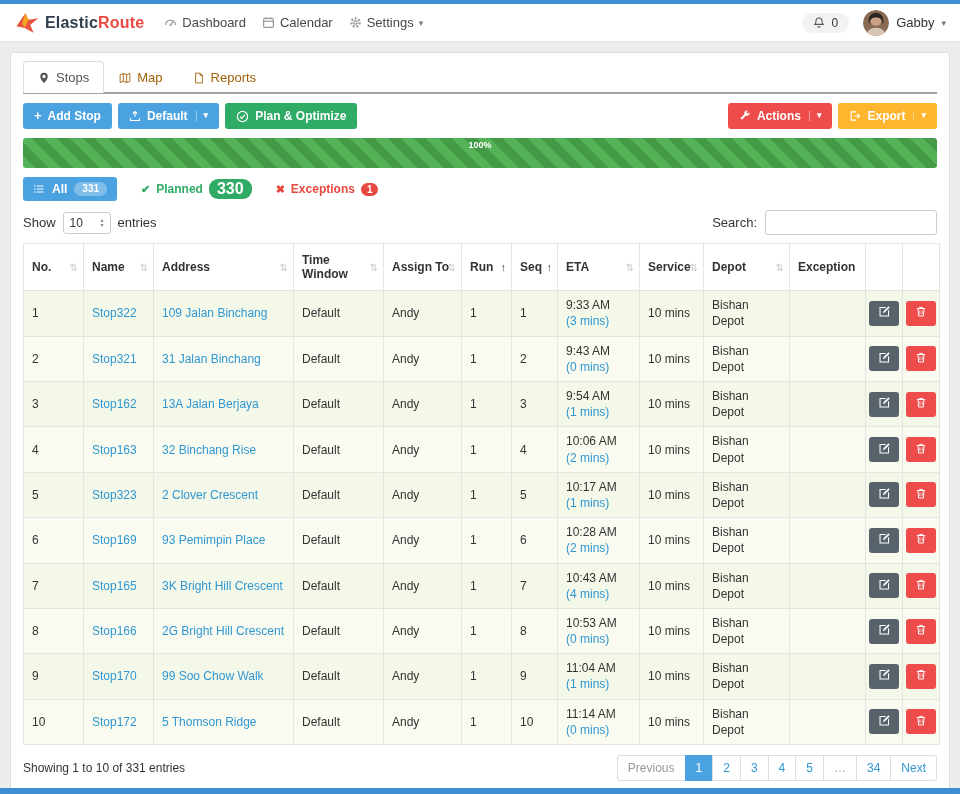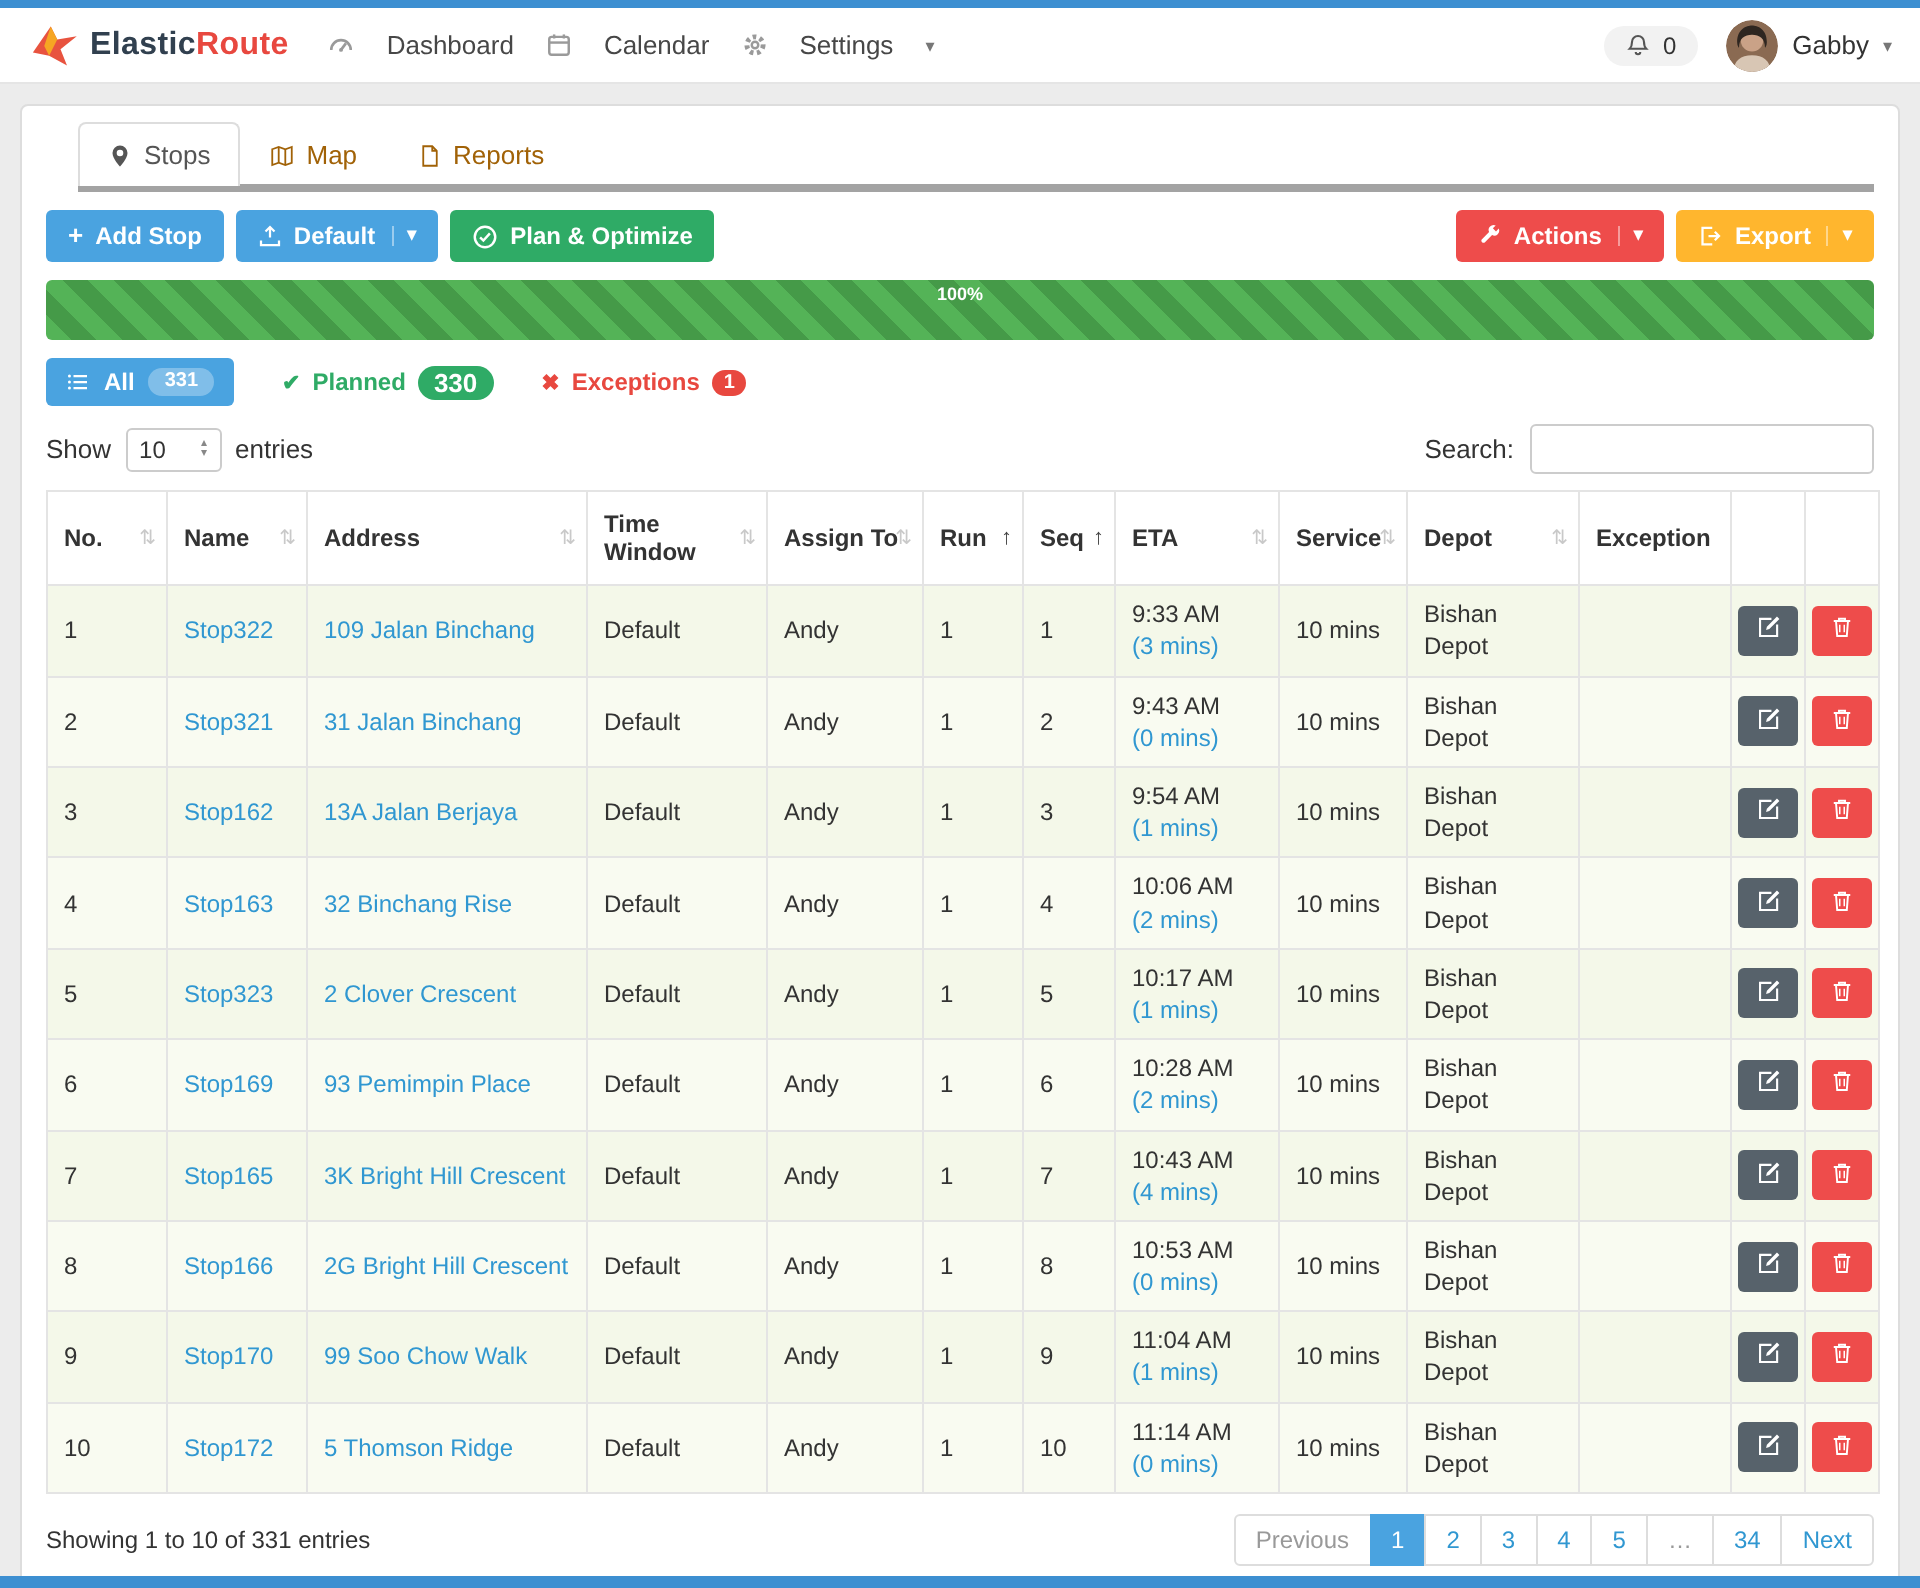--- a/index.html
+++ b/index.html
@@ -12,38 +12,38 @@
   .top-strip { height:4px; background:#3d8fd1; }
   .bottom-strip { position:absolute; left:0; right:0; bottom:0; height:6px; background:#3d8fd1; }
 
   
   .navbar { display:flex; justify-content:space-between; align-items:center;
     background:#fff; height:38px; padding:0 14px; border-bottom:1px solid #e5e5e5; }
   .nav-left, .nav-right { display:flex; align-items:center; }
   .brand { display:flex; align-items:center; gap:5px; margin-right:20px; cursor:pointer; text-decoration:none;text-align:right; }
   .brand-text { font-size:16px; font-weight:bold; letter-spacing:.2px; }
   .b1 { color:#31404f; } .b2 { color:#e8483f; }
-  .nav-item { display:flex; align-items:center; gap:16px; font-size:13px; color:#474747;
+  .nav-item { display:flex; align-items:center; gap:5px; font-size:13px; color:#474747;
     margin-right:16px; cursor:pointer; text-decoration:none; }
   .nicon { display:inline-flex; align-items:center; color:#9a9a9a; }
   .caret { font-size:9px; color:#777; }
   .bell-pill { display:flex; align-items:center; gap:6px; background:#f2f2f2;
     border-radius:12px; padding:3px 11px; font-size:12px; cursor:pointer; margin-right:14px; }
   .user { display:flex; align-items:center; gap:7px; font-size:13px; cursor:pointer; }
   .avatar { width:26px; height:26px; border-radius:50%; overflow:hidden; display:block; }
 
   
   .page { padding:10px; }
   .card { background:#fff; border:1px solid #ddd; border-radius:4px; padding:0 12px 10px; }
   .date-bar { display:flex; align-items:center; gap:8px; margin:0 -12px; padding:9px 14px;
     border-bottom:1px solid #ededed; font-size:13px; color:#333; }
   .dicon { display:inline-flex; color:#9a9a9a; }
 
   
-  .tabs { display:flex; border-bottom:4px solid #a3a3a3; margin-top:8px;margin-left:16px; }
+  .tabs { display:flex; border-bottom:2px solid #a3a3a3; margin-top:8px; }
   .tab { display:flex; align-items:center; gap:6px; padding:8px 14px; font-size:13px;
     color:#a16207; cursor:pointer; border:1px solid transparent; border-bottom:none;
     border-radius:4px 4px 0 0; margin-bottom:-1px; text-decoration:none; }
   .tab.active { color:#555; background:#fff; border-color:#ddd #ddd #fff #ddd; }
   .ticon { display:inline-flex; }
 
   
   .toolbar { display:flex; justify-content:space-between; margin:9px 0; }
   .toolbar-left, .toolbar-right { display:flex; gap:6px; }
   .btn { display:inline-flex; align-items:center; gap:6px; border:none; border-radius:3px;
@@ -64,21 +64,21 @@
 
   
   .filters { display:flex; align-items:center; gap:24px; margin-bottom:9px; }
   .filter-all { display:inline-flex; gap:7px; background:#4aa3e0; color:#fff;
     border:none; border-radius:3px; padding:5px 10px; font-size:12px; font-weight:bold; cursor:pointer; font-family:inherit; }
   .badge-lite { background:rgba(255,255,255,.3); color:#fff; border-radius:9px; padding:1px 8px; font-size:10px; font-weight:bold; }
   .filter-link { display:inline-flex; align-items:center; gap:6px; font-size:12px; font-weight:bold; cursor:pointer; text-decoration:none; }
   .filter-planned { color:#2fab66; }
   .filter-exceptions { color:#e8483f; }
   .fmark { font-size:11px; }
-  .badge-green { background:#2fab66; color:#fff; border-radius:9px; padding:1px 8px; font-size:13px; font-weight:bold;text-align:center; }
+  .badge-green { background:#2fab66; color:#fff; border-radius:9px; padding:1px 8px; font-size:16px; font-weight:bold;text-align:center; }
   .badge-red { background:#e8483f; color:#fff; border-radius:9px; padding:1px 6px; font-size:10px; font-weight:bold; min-width:8px; text-align:center; }
 
   
   .controls { display:flex; justify-content:space-between; align-items:center; margin-bottom:8px; font-size:13px; }
   .show-group { display:flex; align-items:center; gap:7px; }
   .num-select { display:flex; align-items:center; justify-content:space-between; gap:8px;
     border:1px solid #ccc; border-radius:3px; padding:3px 6px; min-width:48px; font-size:12px; background:#fff; cursor:pointer; }
   .spinners { display:flex; flex-direction:column; font-size:6px; color:#888; line-height:5px; }
   .spinners i { font-style:normal; }
   .search-group { display:flex; align-items:center; gap:8px; }

